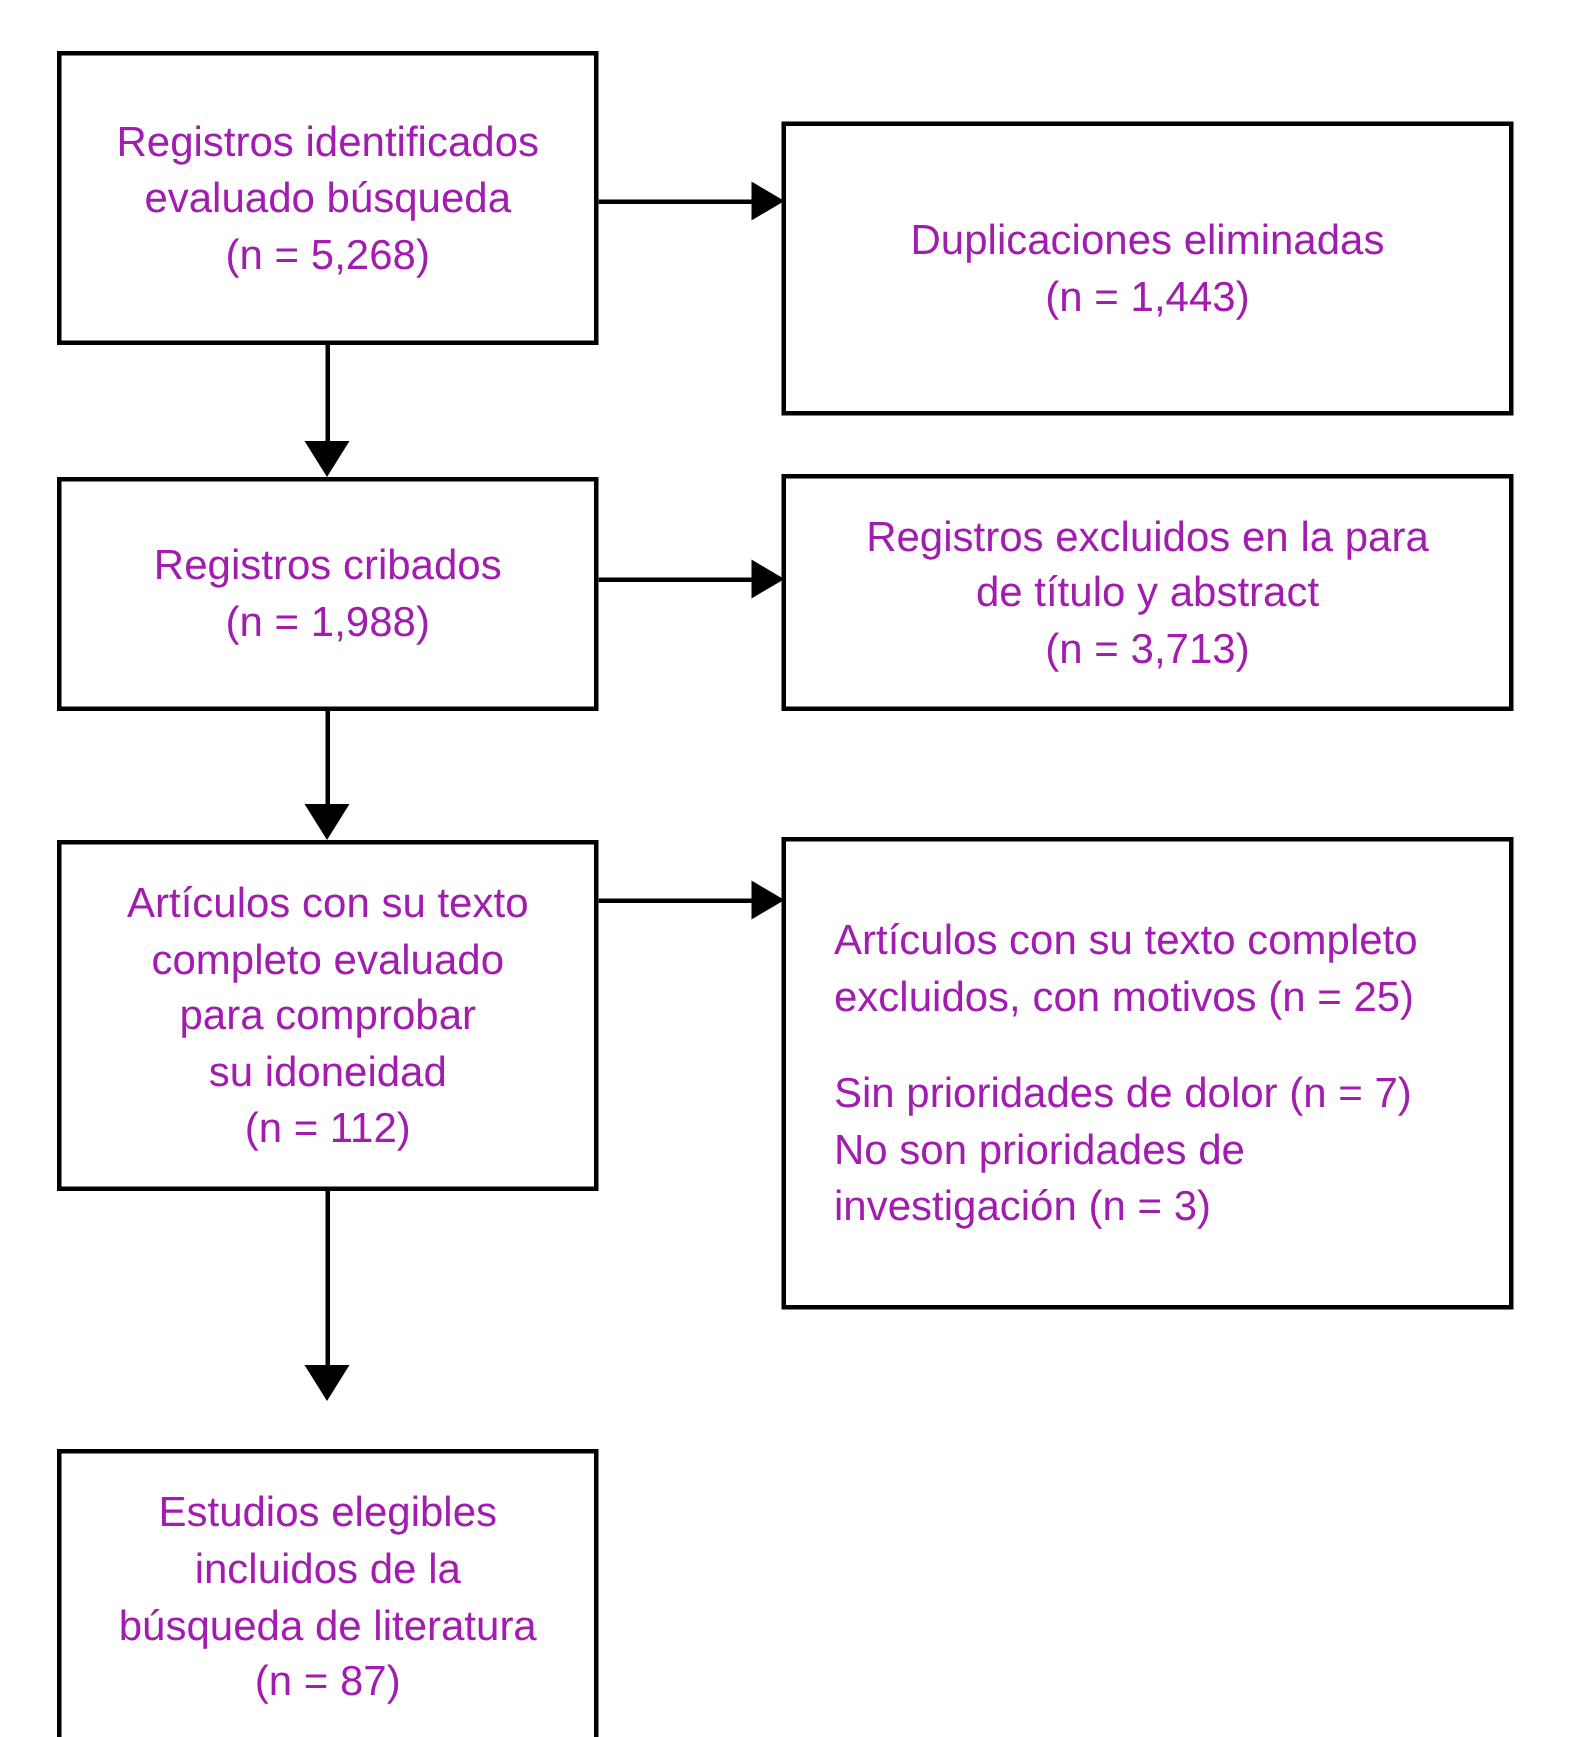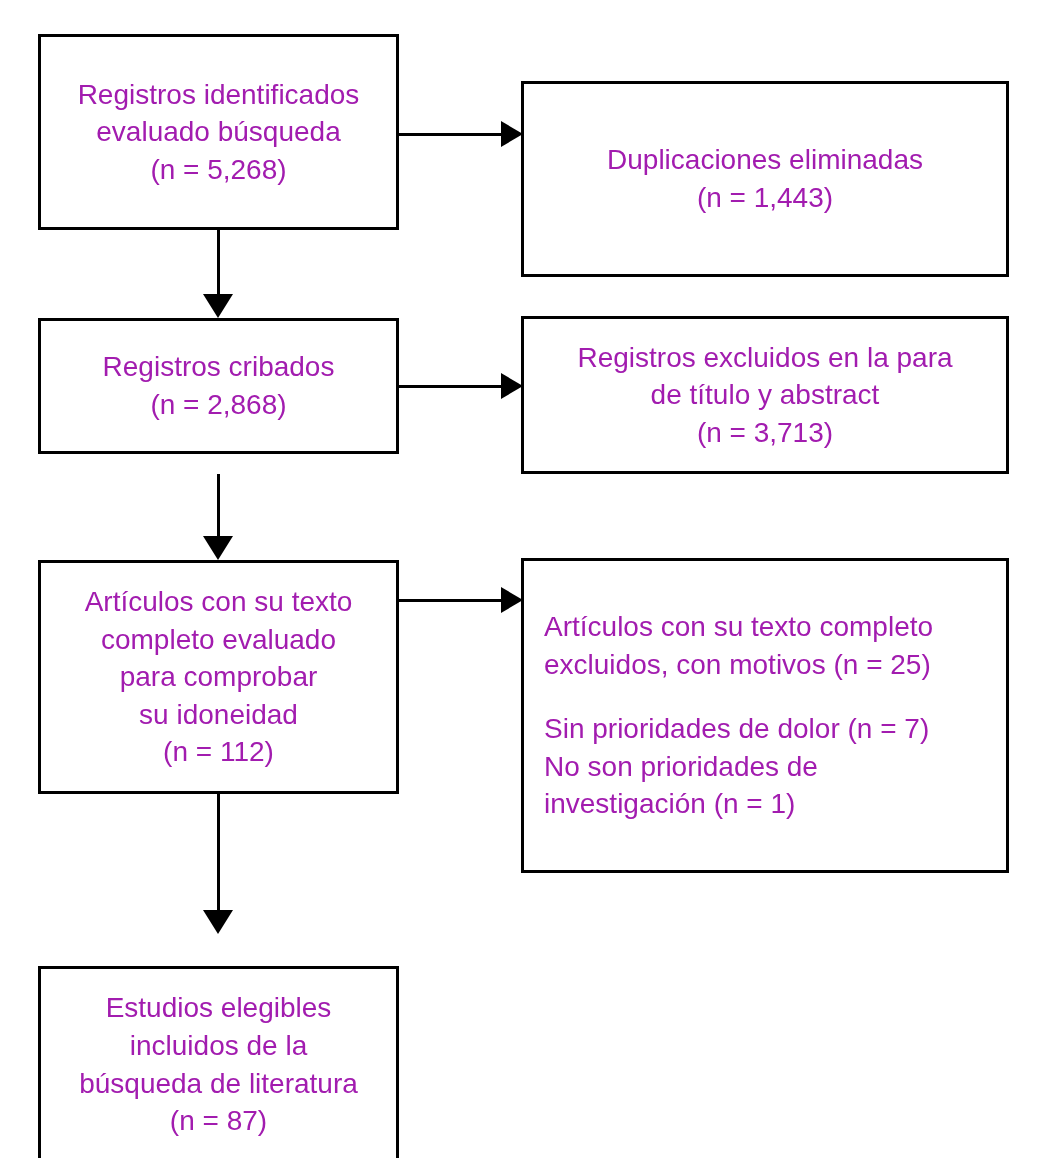--- a/index.html
+++ b/index.html
@@ -30,30 +30,30 @@
     line-height: 1.34;
     color: #a21caf;
   }
   .node.center {
     align-items: center;
     text-align: center;
   }
   .node.left {
     align-items: flex-start;
     text-align: left;
-    padding-left: 20px;
+    padding-left: 32px;
     padding-right: 12px;
   }
   .line { display: block; white-space: pre; }
   .spacer { display: block; height: 0.95em; }
 
   
   #n-identified { left: 38px;  top: 34px;   width: 361px; height: 196px; }
   #n-duplicates { left: 521px; top: 33px;   width: 488px; height: 196px; margin-top: 48px; }
-  #n-screened   { left: 38px;  top: 318px;  width: 361px; height: 136px; }
+  #n-screened   { left: 38px;  top: 318px;  width: 361px; height: 156px; }
   #n-excluded   { left: 521px; top: 316px;  width: 488px; height: 158px; }
   #n-fulltext   { left: 38px;  top: 560px;  width: 361px; height: 234px; }
   #n-reasons    { left: 521px; top: 558px;  width: 488px; height: 315px; }
   #n-included   { left: 38px;  top: 966px;  width: 361px; height: 197px; }
 
   
   .conn { position: absolute; }
   .conn .shaft-h {
     position: absolute;
     height: 3px;
@@ -126,21 +126,21 @@
     <span class="head-r"></span>
   </div>
 
   <div class="conn" id="c-ident-scr">
     <span class="shaft-v"></span>
     <span class="head-d"></span>
   </div>
 
   <div class="node center" id="n-screened">
     <span class="line">Registros cribados</span>
-    <span class="line">(n = 2,868)</span>
+    <span class="line">(n = 1,988)</span>
   </div>
 
   <div class="node center" id="n-excluded">
     <span class="line">Registros excluidos en la para</span>
     <span class="line">de título y abstract</span>
     <span class="line">(n = 3,713)</span>
   </div>
 
   <div class="conn" id="c-scr-exc">
     <span class="shaft-h"></span>
@@ -159,21 +159,21 @@
     <span class="line">su idoneidad</span>
     <span class="line">(n = 112)</span>
   </div>
 
   <div class="node left" id="n-reasons">
     <span class="line">Artículos con su texto completo</span>
     <span class="line">excluidos, con motivos (n = 25)</span>
     <span class="spacer"></span>
     <span class="line">Sin prioridades de dolor (n = 7)</span>
     <span class="line">No son prioridades de</span>
-    <span class="line">investigación (n = 1)</span>
+    <span class="line">investigación (n = 3)</span>
   </div>
 
   <div class="conn" id="c-full-reas">
     <span class="shaft-h"></span>
     <span class="head-r"></span>
   </div>
 
   <div class="conn" id="c-full-incl">
     <span class="shaft-v"></span>
     <span class="head-d"></span>

